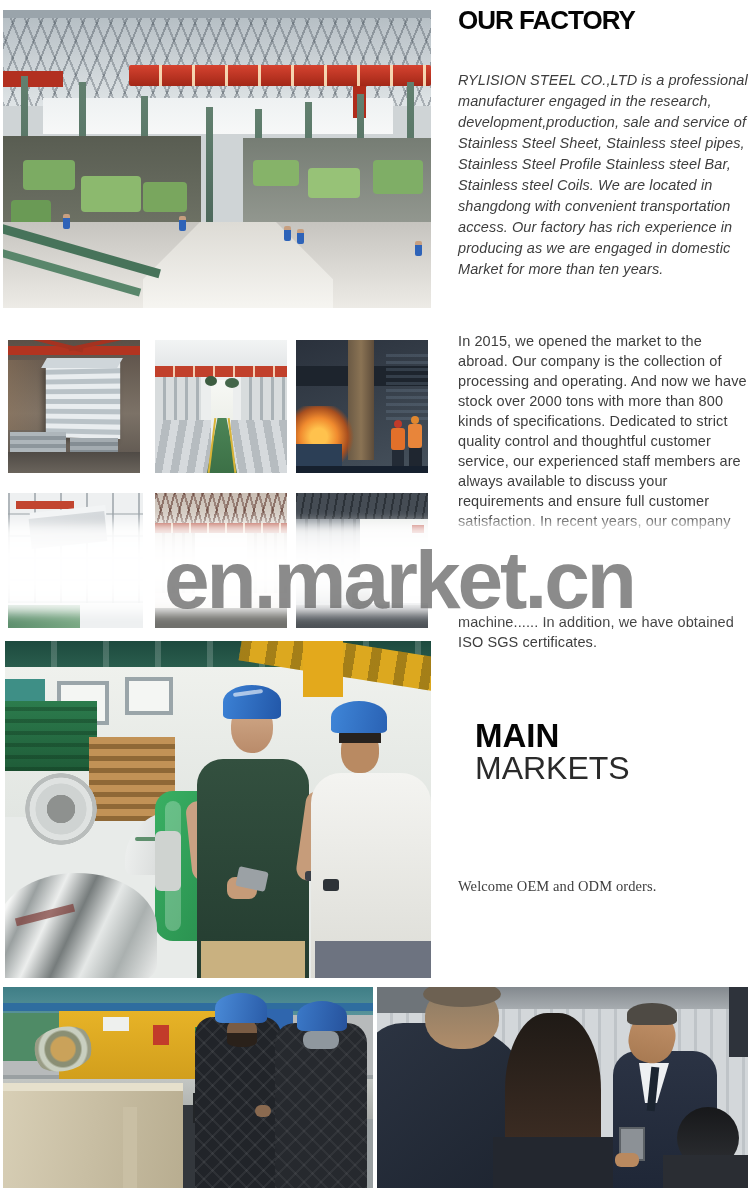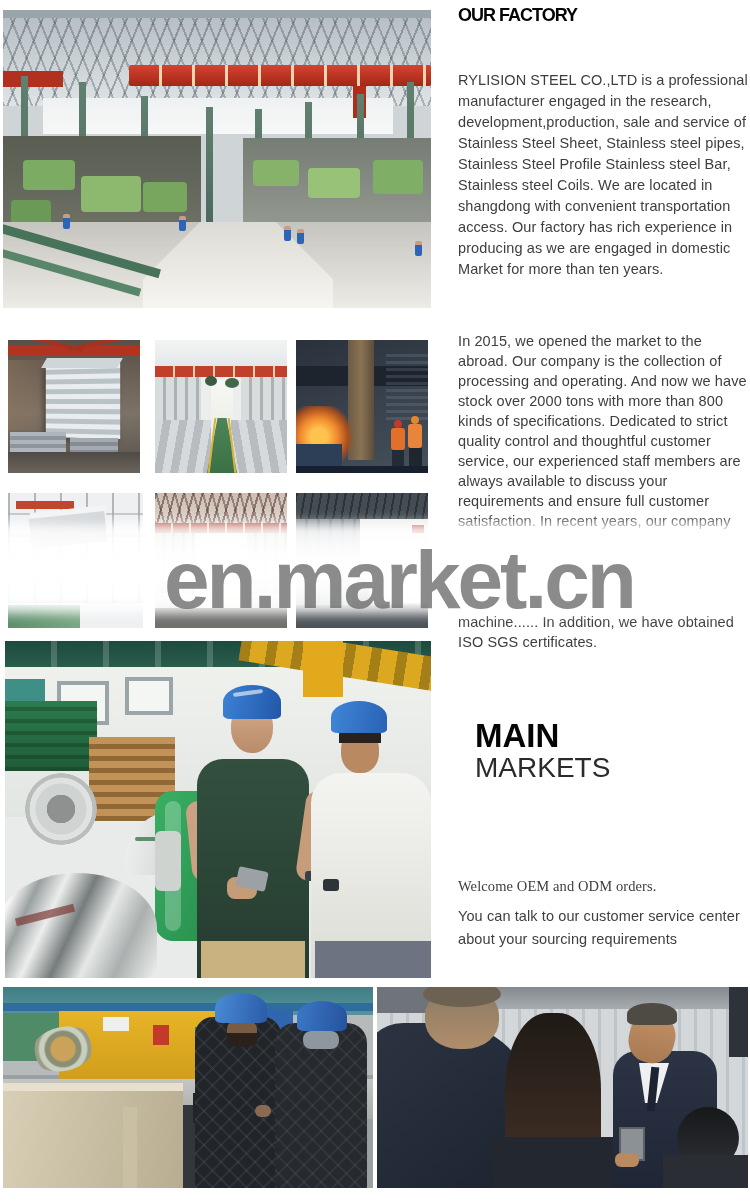--- a/index.html
+++ b/index.html
@@ -2,25 +2,25 @@
 <html><head>
 <meta charset="utf-8">
 <style>
   html,body{margin:0;padding:0;background:#fff;}
   .page{position:relative;width:750px;height:1201px;background:#ffffff;overflow:hidden;
         font-family:"Liberation Sans",sans-serif;}
   .ph{position:absolute;overflow:hidden;}
   .l{position:absolute;}
   .txt{position:absolute;left:458px;width:292px;margin:0;color:#3e3e3e;font-size:14.5px;
        white-space:pre-line;letter-spacing:0.1px;}
-  .h1{position:absolute;left:458px;top:5px;margin:0;color:#050505;font-size:18px;
+  .h1{position:absolute;left:458px;top:5px;margin:0;color:#050505;font-size:26px;
       font-weight:bold;letter-spacing:-1px;}
   .h2{position:absolute;left:459px;top:703px;margin:16px;color:#050505;}
   .h2 .ln1{display:block;font-size:33px;line-height:34px;font-weight:bold;}
-  .h2 .ln2{display:block;font-size:28px;line-height:26px;font-weight:normal;color:#2a2a2a;margin-top:2px;}
+  .h2 .ln2{display:block;font-size:32px;line-height:26px;font-weight:normal;color:#2a2a2a;margin-top:2px;}
   .wm-band{position:absolute;left:-14px;width:778px;top:523px;height:90px;
            background:rgba(255,255,255,0.88);filter:blur(6px);}
   .wm-band2{position:absolute;left:-14px;width:778px;top:541px;height:56px;
             background:rgba(255,255,255,0.9);filter:blur(10px);}
   .wm-text{position:absolute;left:164px;top:538px;font-size:82px;line-height:84px;
            font-weight:bold;letter-spacing:-3px;color:rgba(100,100,100,0.75);}
   .wk{position:absolute;width:7px;height:15px;border-radius:2px;
       background:linear-gradient(#c79f80 0 4px,#2e63b8 4px);}
 </style>
 </head>
@@ -216,21 +216,21 @@
     <div class="l" style="left:250px;top:16px;width:50px;height:22px;border-radius:50% 50% 20% 20%;background:#4e4a44;"></div>
     <div class="l" style="left:242px;top:140px;width:22px;height:30px;border:2px solid #5c6166;background:#8c9196;"></div>
     <div class="l" style="left:238px;top:166px;width:24px;height:14px;border-radius:6px;background:#b9895f;"></div>
     <div class="l" style="left:300px;top:120px;width:62px;height:62px;border-radius:50%;background:linear-gradient(#17181a,#2d2f33);"></div>
     <div class="l" style="left:286px;top:168px;width:85px;height:33px;background:#2a2d33;"></div>
     <div class="l" style="left:352px;top:0;width:19px;height:70px;background:#2e333b;"></div>
   </div>
 
   <h1 class="h1">OUR FACTORY</h1>
 
-  <p class="txt" style="top:70px;line-height:21px;">RYLISION STEEL CO.,LTD  is a professional
+  <p class="txt" style="top:70px;line-height:21px;font-style:italic;">RYLISION STEEL CO.,LTD  is a professional
 manufacturer engaged in the research,
 development,production, sale and service of
 Stainless Steel Sheet, Stainless steel pipes,
 Stainless Steel Profile  Stainless steel Bar,
 Stainless steel Coils. We are located in
 shangdong with convenient transportation
 access. Our factory has rich experience in
 producing as we are engaged in domestic
 Market for more than ten years.</p>
 
@@ -249,20 +249,18 @@
 ISO SGS certificates.</p>
 
   <h2 class="h2">
     <span class="ln1">MAIN</span>
     <span class="ln2">MARKETS</span>
   </h2>
 
 
   <p class="txt" style="top:877px;line-height:18px;font-family:Liberation Serif, serif;">Welcome OEM and ODM orders.</p>
 
-  <p class="txt" style="top:905px;line-height:23px;">You can talk to our customer service center
-about your sourcing requirements</p>
 
   <div class="wm-band"></div>
   <div class="wm-band2"></div>
   <div class="wm-text">en.market.cn</div>
 
 </div>
 
 </body></html>

